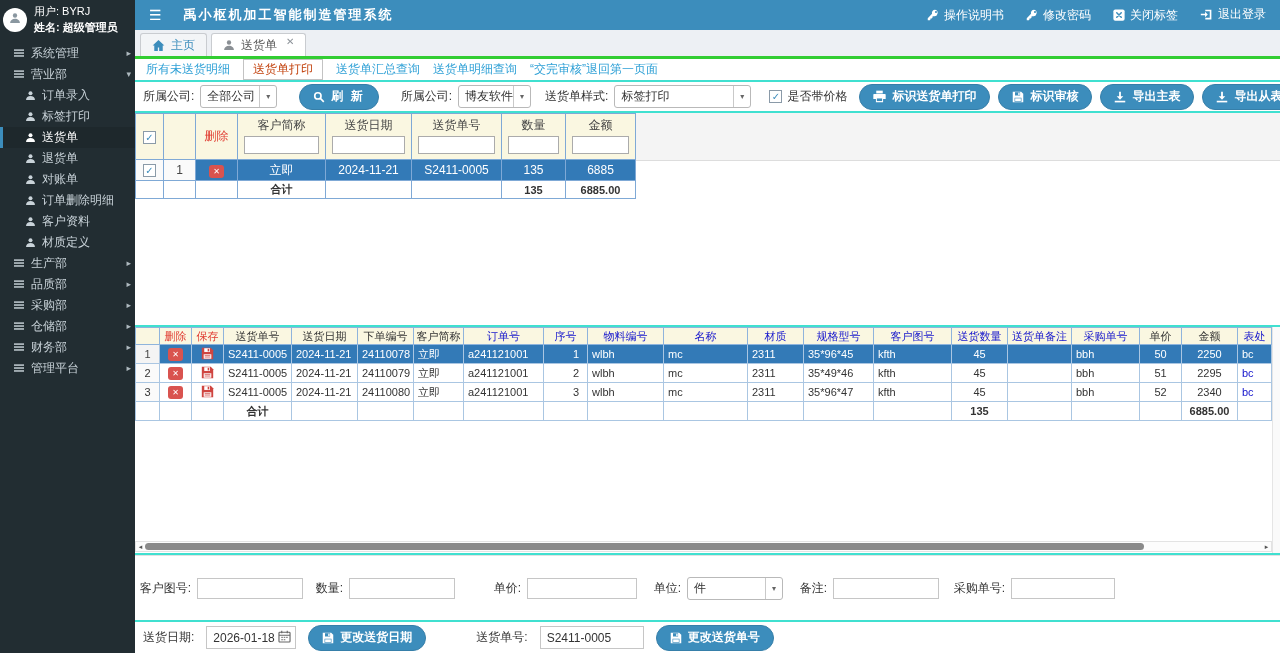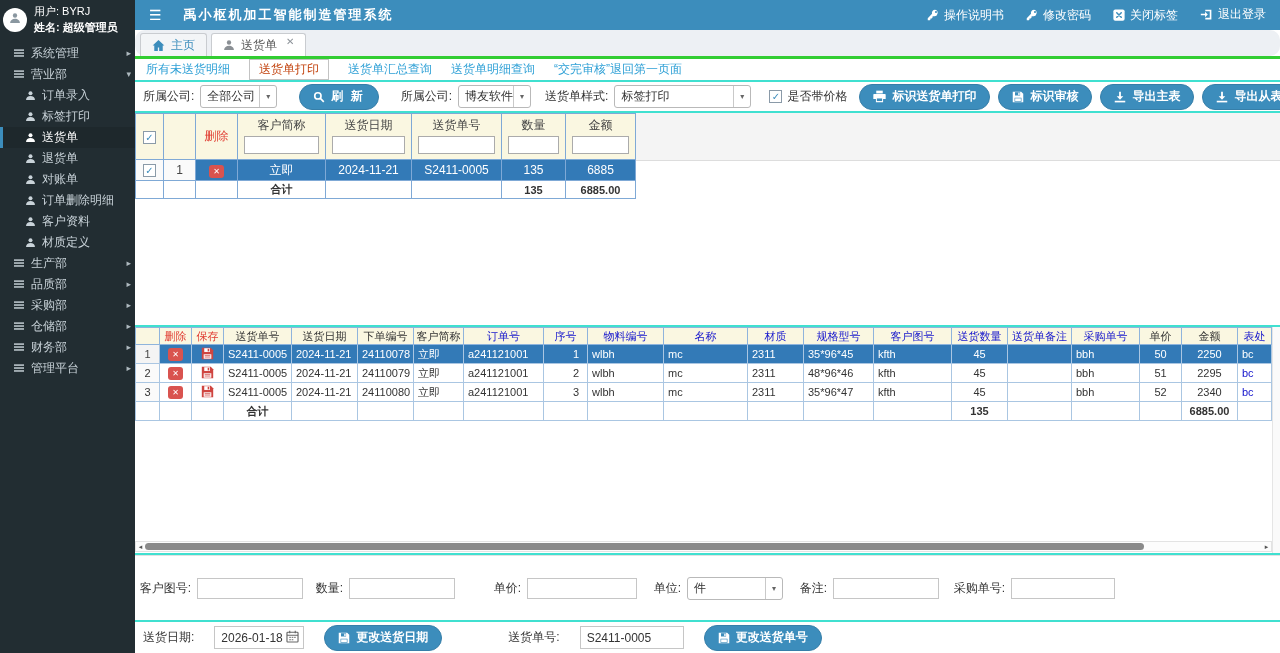--- a/index.html
+++ b/index.html
@@ -22,28 +22,28 @@
 
   
   .main { flex:1; display:flex; flex-direction:column; min-width:0; }
   .topbar { height:30px; flex:0 0 30px; background:#3c8dbc; color:#fff; display:flex; align-items:center; padding:0 14px 0 14px; }
   .hamburger { font-size:14px; cursor:pointer; }
   .tb-title { font-size:13px; font-weight:bold; letter-spacing:2px; margin-left:22px; white-space:nowrap; }
   .tb-spacer { flex:1; }
   .topbar-action { display:inline-flex; align-items:center; gap:5px; margin-left:22px; cursor:pointer; font-size:12px; white-space:nowrap; }
   .topbar-action svg { display:block; }
 
-  .tabbar { height:26px; flex:0 0 26px; background:#edf0f4; display:flex; align-items:flex-end; padding-left:5px; gap:4px;border-radius:10px; }
+  .tabbar { height:26px; flex:0 0 26px; background:#edf0f4; display:flex; align-items:flex-end; padding-left:5px; gap:4px; }
   .tab { display:inline-flex; align-items:center; gap:6px; height:23px; padding:0 11px; border:1px solid #c9ccd0; border-bottom:none; border-radius:3px 3px 0 0; background:#f3f5f7; color:#3c8dbc; cursor:pointer; white-space:nowrap; }
   .tab.active { background:#fff; color:#555; }
   .tab .tabicon { display:flex; align-items:center; }
   .tab .tclose { color:#8d9399; font-size:10px; font-weight:bold; margin-left:3px; position:relative; top:-4px; }
   .green-line { height:3px; flex:0 0 3px; background:#32cd32; }
 
-  .subnav { flex:0 0 21px; display:flex; align-items:center; gap:19px; padding-left:11px; background:#fff; }
+  .subnav { flex:0 0 21px; display:flex; align-items:center; gap:13px; padding-left:11px; background:#fff; }
   .subnav-link { color:#2ea0d6; cursor:pointer; white-space:nowrap; }
   .subnav-link.active { color:#c2410c; border:1px solid #c3c3c3; padding:1px 9px; background:#fff; }
   .cyan-line { height:2px; flex:0 0 2px; background:#40e0d0; }
 
   .toolbar { flex:0 0 29px; display:flex; align-items:center; padding-left:8px; gap:6px; background:#fff; white-space:nowrap; }
   .tlabel { color:#333; }
   .select { display:inline-flex; align-items:center; height:23px; border:1px solid #b9b9b9; background:#fff; border-radius:3px; }
   .select .val { padding:0 6px; overflow:hidden; }
   .select .arr { width:17px; align-self:stretch; border-left:1px solid #c9c9c9; display:flex; align-items:center; justify-content:center; font-size:8px; color:#666; }
   .pill { display:inline-flex; align-items:center; gap:6px; height:26px; padding:0 13px; background:#3c8dbc; border:1px solid #367fa9; border-radius:15px; color:#fff; font-weight:bold; font-size:12px; cursor:pointer; white-space:nowrap; }
@@ -94,21 +94,21 @@
   .form-area { flex:0 0 65px; background:#fff; display:flex; flex-direction:column; }
   .form-row { flex:1; display:grid; grid-template-columns:58px 106px 46px 106px 72px 110px 50px 96px 50px 106px 72px 104px auto; align-items:center; padding-left:4px; }
   .form-row.second { border-top:1px solid #e2e2e2; }
   .flabel { text-align:right; padding-right:6px; white-space:nowrap; }
   .finput { height:21px; border:1px solid #c6c6c6; width:100%; padding:0 4px; font-size:12px; }
   .fsel { width:100%; height:23px; }
   .fsel .val { flex:1; }
   .confirm-cell { display:flex; padding-left:16px; }
 
   
-  .bottombar { flex:0 0 31px; display:flex; align-items:center; background:#fff; padding-left:8px; gap:20px; white-space:nowrap; }
+  .bottombar { flex:0 0 31px; display:flex; align-items:center; background:#fff; padding-left:8px; gap:12px; white-space:nowrap; }
   .datebox { display:flex; align-items:center; width:90px; height:23px; border:1px solid #c6c6c6; padding:0 4px 0 6px; justify-content:space-between; cursor:text; }
   .nobox { width:104px; height:23px; border:1px solid #c6c6c6; display:flex; align-items:center; padding-left:6px; cursor:text; }
   .bb-gap { width:26px; }
 </style>
 </head>
 <body>
 
 <div class="app">
   <aside class="sidebar">
     <div class="user-panel">
@@ -589,21 +589,21 @@
                 </span></td>
               <td class="">S2411-0005</td>
               <td class="">2024-11-21</td>
               <td class="">24110079</td>
               <td class="">立即</td>
               <td class="">a241121001</td>
               <td class="r">2</td>
               <td class="">wlbh</td>
               <td class="">mc</td>
               <td class="">2311</td>
-              <td class="">48*96*46</td>
+              <td class="">35*49*46</td>
               <td class="">kfth</td>
               <td class="c">45</td>
               <td class="c"></td>
               <td class="">bbh</td>
               <td class="c">51</td>
               <td class="c">2295</td>
               <td class=" blue-t">bc</td>
             </tr>
             <tr class="">
               <td class="rn2">3</td>

